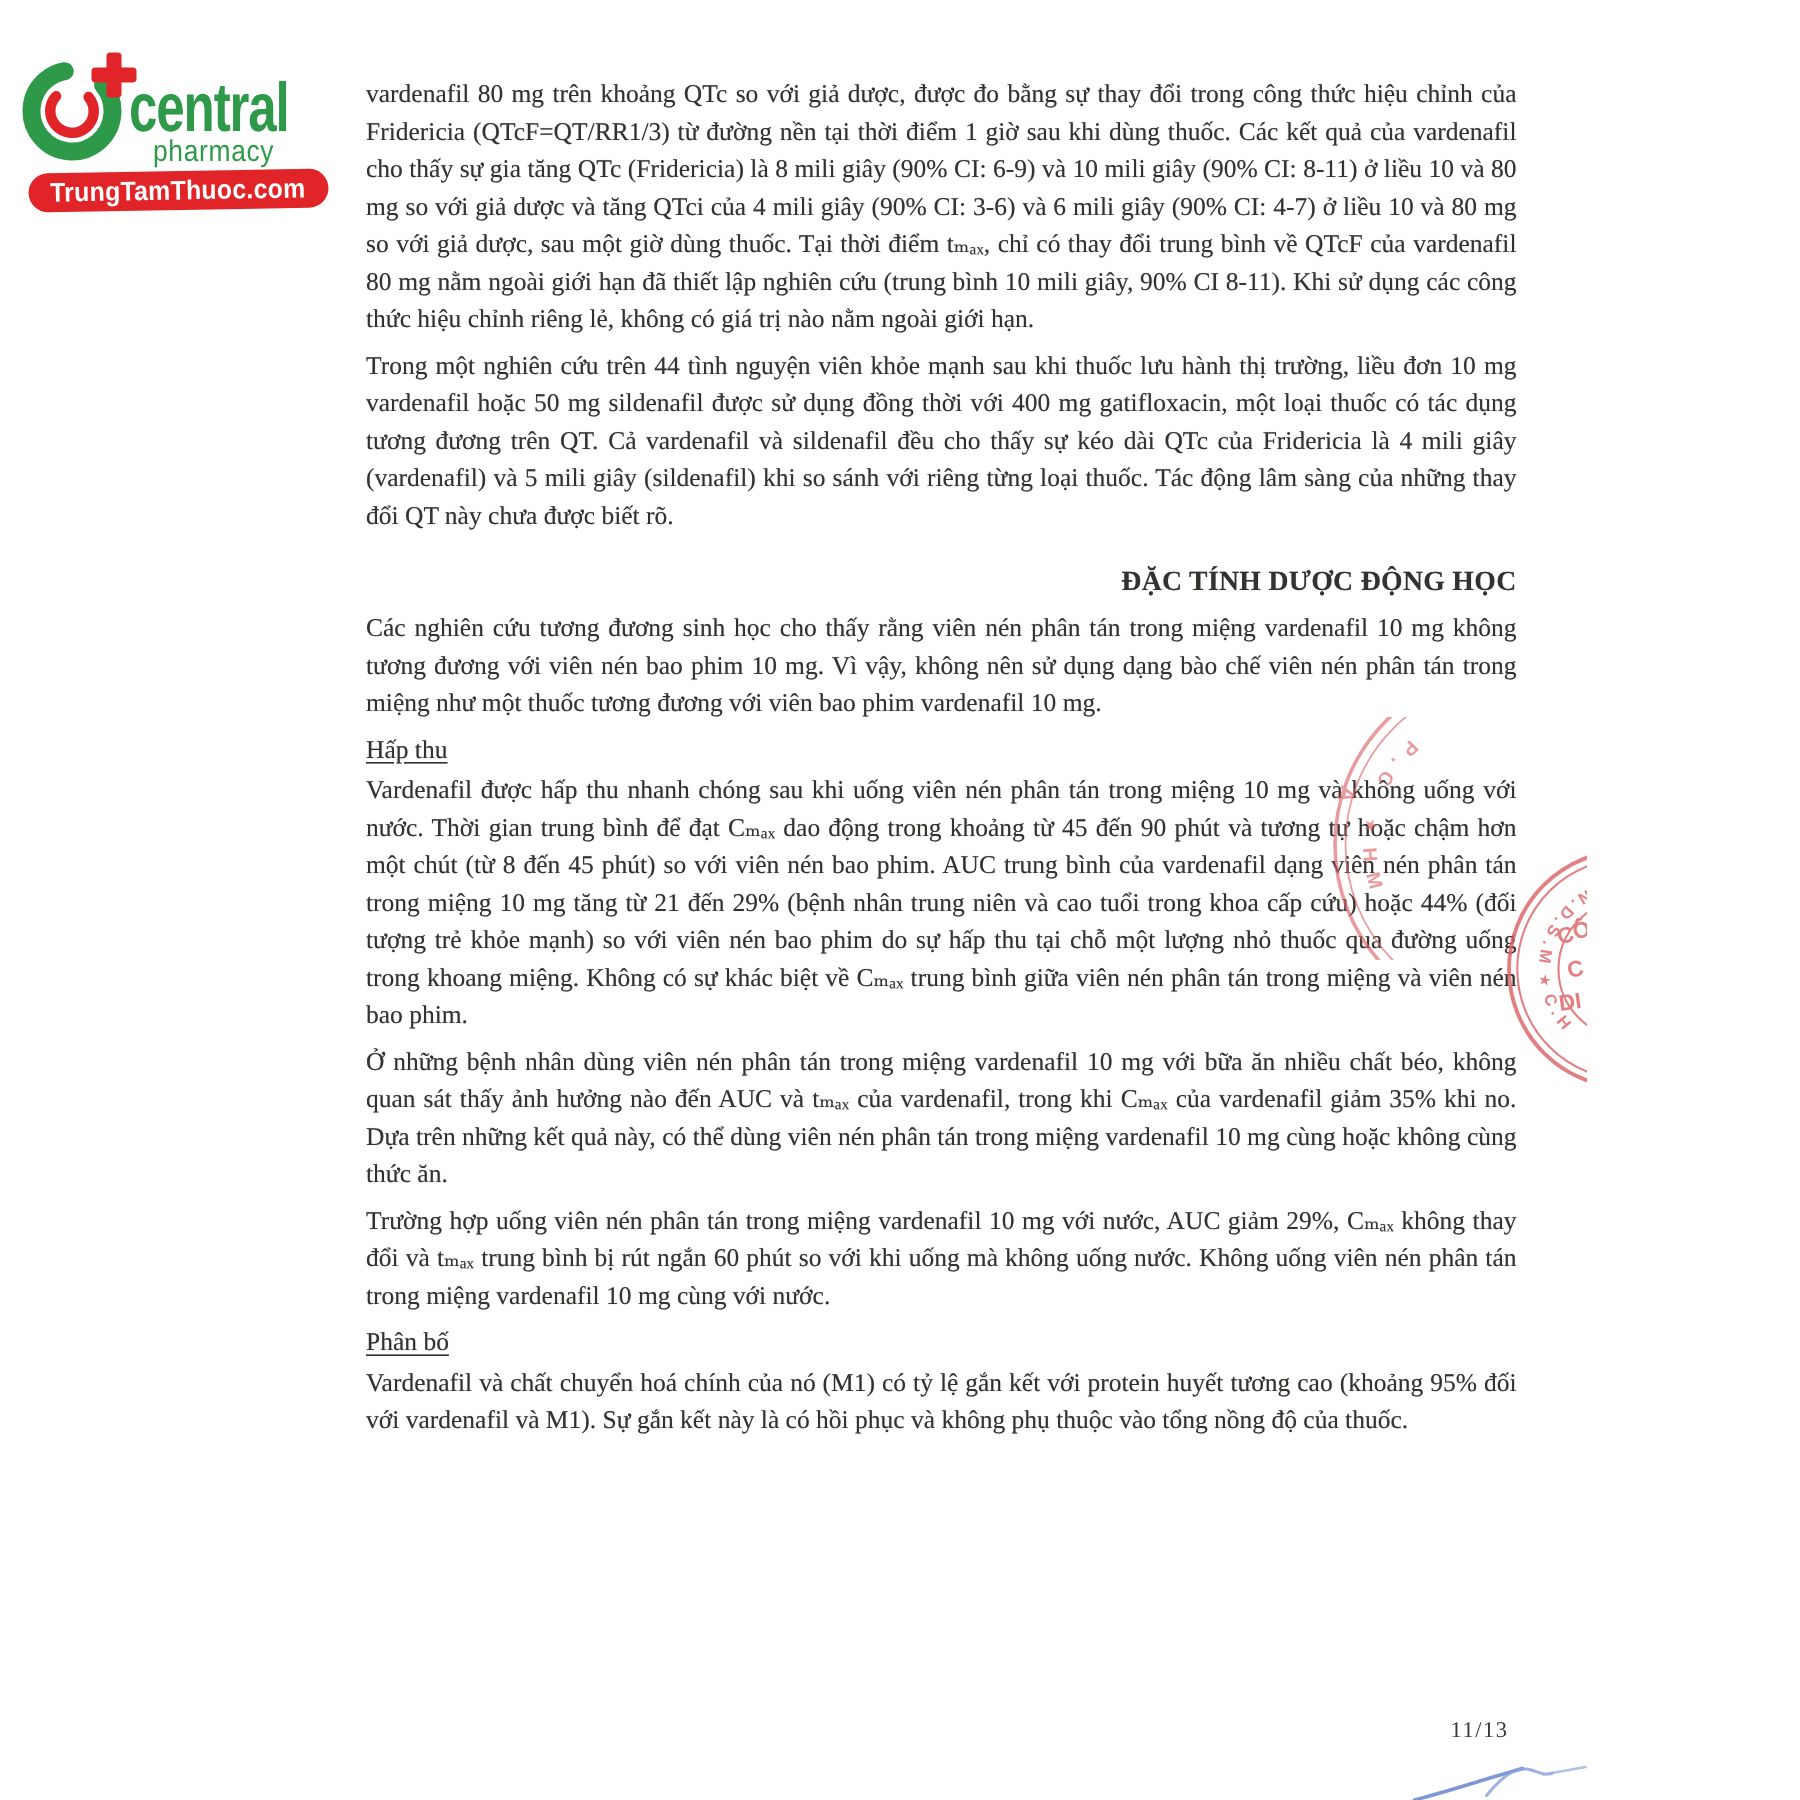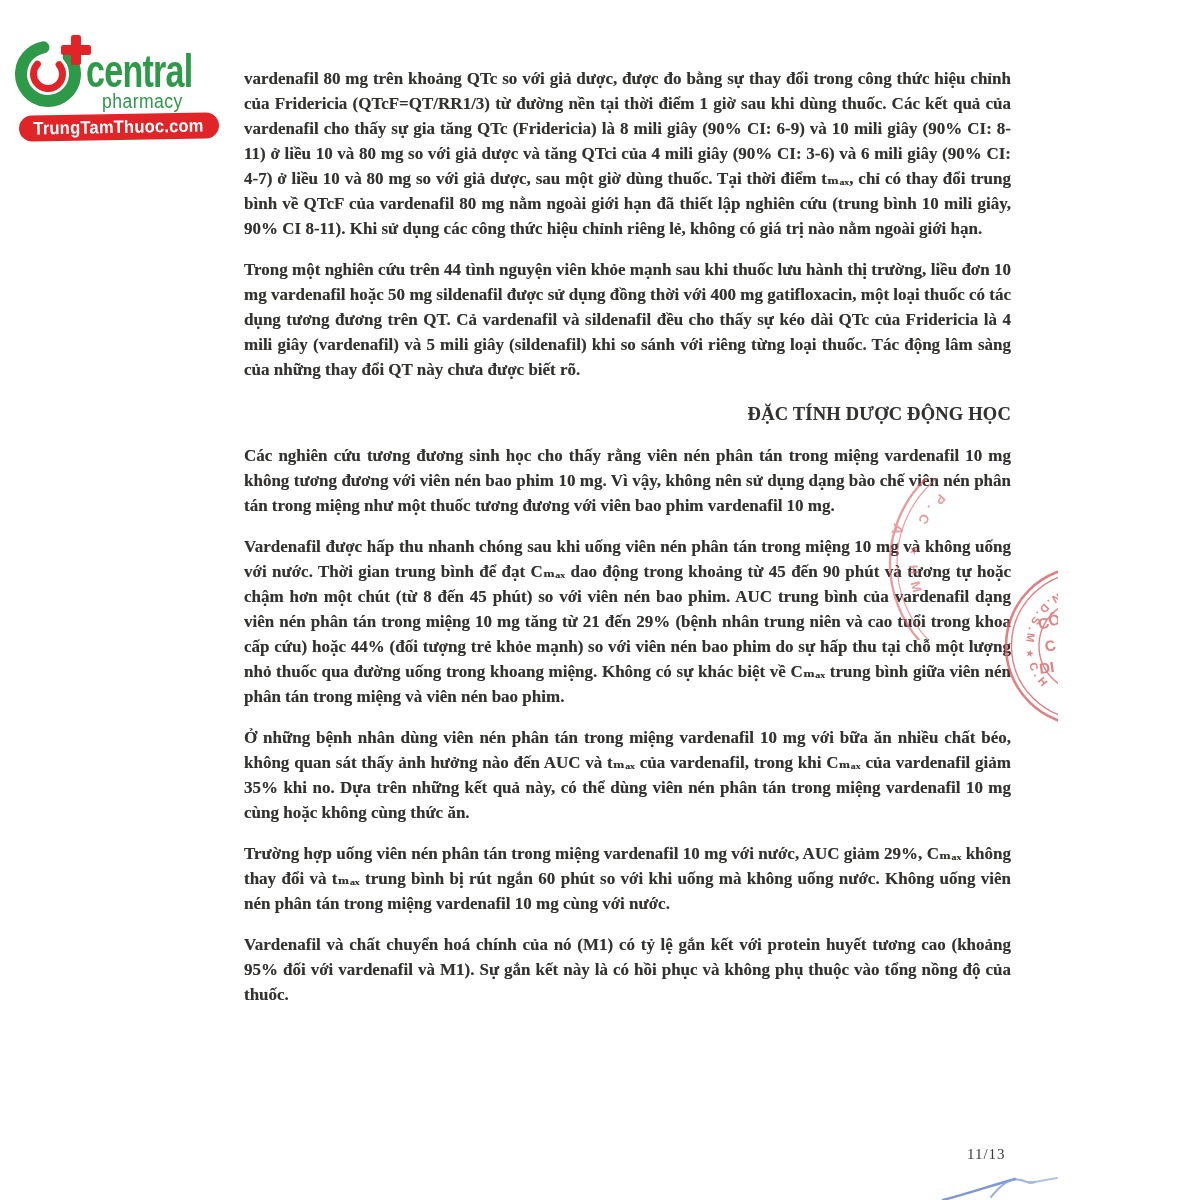--- a/index.html
+++ b/index.html
@@ -38,22 +38,21 @@
   }
 
   
   .doc{
     position:absolute;left:244px;top:50px;width:767px;
     font-size:17px;line-height:25px;
     text-shadow:0 0 .6px rgba(48,47,44,.45);
   }
   .doc .p{
     text-align:justify;text-align-last:left;
-    margin:16px 0 6px 0;
-    font-weight:bold;
+    margin:0 0 6px 0;
   }
   .doc .h{
     font-weight:bold;font-size:18.5px;letter-spacing:.2px;
     margin:20px 0 5px 0;
     text-align:right;
   }
   .doc .sub{
     text-decoration:underline;text-underline-offset:3px;
     margin:4px 0 2px 0;
   }
@@ -96,23 +95,25 @@
     <div class="badge">
       <span>TrungTamThuoc.com</span>
     </div>
   </div>
 
   <div class="doc">
     <div class="p">vardenafil 80 mg trên khoảng QTc so với giả dược, được đo bằng sự thay đổi trong công thức hiệu chỉnh của Fridericia (QTcF=QT/RR1/3) từ đường nền tại thời điểm 1 giờ sau khi dùng thuốc. Các kết quả của vardenafil cho thấy sự gia tăng QTc (Fridericia) là 8 mili giây (90% CI: 6-9) và 10 mili giây (90% CI: 8-11) ở liều 10 và 80 mg so với giả dược và tăng QTci của 4 mili giây (90% CI: 3-6) và 6 mili giây (90% CI: 4-7) ở liều 10 và 80 mg so với giả dược, sau một giờ dùng thuốc. Tại thời điểm tₘₐₓ, chỉ có thay đổi trung bình về QTcF của vardenafil 80 mg nằm ngoài giới hạn đã thiết lập nghiên cứu (trung bình 10 mili giây, 90% CI 8-11). Khi sử dụng các công thức hiệu chỉnh riêng lẻ, không có giá trị nào nằm ngoài giới hạn.</div>
     <div class="p">Trong một nghiên cứu trên 44 tình nguyện viên khỏe mạnh sau khi thuốc lưu hành thị trường, liều đơn 10 mg vardenafil hoặc 50 mg sildenafil được sử dụng đồng thời với 400 mg gatifloxacin, một loại thuốc có tác dụng tương đương trên QT. Cả vardenafil và sildenafil đều cho thấy sự kéo dài QTc của Fridericia là 4 mili giây (vardenafil) và 5 mili giây (sildenafil) khi so sánh với riêng từng loại thuốc. Tác động lâm sàng của những thay đổi QT này chưa được biết rõ.</div>
     <div class="h">ĐẶC TÍNH DƯỢC ĐỘNG HỌC</div>
     <div class="p">Các nghiên cứu tương đương sinh học cho thấy rằng viên nén phân tán trong miệng vardenafil 10 mg không tương đương với viên nén bao phim 10 mg. Vì vậy, không nên sử dụng dạng bào chế viên nén phân tán trong miệng như một thuốc tương đương với viên bao phim vardenafil 10 mg.</div>
+    <div class="sub">Hấp thu</div>
     <div class="p">Vardenafil được hấp thu nhanh chóng sau khi uống viên nén phân tán trong miệng 10 mg và không uống với nước. Thời gian trung bình để đạt Cₘₐₓ dao động trong khoảng từ 45 đến 90 phút và tương tự hoặc chậm hơn một chút (từ 8 đến 45 phút) so với viên nén bao phim. AUC trung bình của vardenafil dạng viên nén phân tán trong miệng 10 mg tăng từ 21 đến 29% (bệnh nhân trung niên và cao tuổi trong khoa cấp cứu) hoặc 44% (đối tượng trẻ khỏe mạnh) so với viên nén bao phim do sự hấp thu tại chỗ một lượng nhỏ thuốc qua đường uống trong khoang miệng. Không có sự khác biệt về Cₘₐₓ trung bình giữa viên nén phân tán trong miệng và viên nén bao phim.</div>
     <div class="p">Ở những bệnh nhân dùng viên nén phân tán trong miệng vardenafil 10 mg với bữa ăn nhiều chất béo, không quan sát thấy ảnh hưởng nào đến AUC và tₘₐₓ của vardenafil, trong khi Cₘₐₓ của vardenafil giảm 35% khi no. Dựa trên những kết quả này, có thể dùng viên nén phân tán trong miệng vardenafil 10 mg cùng hoặc không cùng thức ăn.</div>
     <div class="p">Trường hợp uống viên nén phân tán trong miệng vardenafil 10 mg với nước, AUC giảm 29%, Cₘₐₓ không thay đổi và tₘₐₓ trung bình bị rút ngắn 60 phút so với khi uống mà không uống nước. Không uống viên nén phân tán trong miệng vardenafil 10 mg cùng với nước.</div>
+    <div class="sub">Phân bố</div>
     <div class="p">Vardenafil và chất chuyển hoá chính của nó (M1) có tỷ lệ gắn kết với protein huyết tương cao (khoảng 95% đối với vardenafil và M1). Sự gắn kết này là có hồi phục và không phụ thuộc vào tổng nồng độ của thuốc.</div>
   </div>
 
   <div class="stamp-wrap stamp-upper">
     <svg width="280" height="170" viewBox="0 0 280 170">
       <circle cx="154" cy="85" r="117" fill="none" stroke="#dc6065" stroke-width="2.4"></circle>
       <circle cx="154" cy="85" r="110" fill="none" stroke="#dc6065" stroke-width="1.2"></circle>
       <text class="stamp-letter" font-size="15" text-anchor="middle" transform="translate(40,50) rotate(107)">A</text>
       <text class="stamp-letter" font-size="13" text-anchor="middle" transform="translate(67,39) rotate(118)">C</text>
       <text class="stamp-letter" font-size="13" text-anchor="middle" transform="translate(75,28) rotate(126)">.</text>

